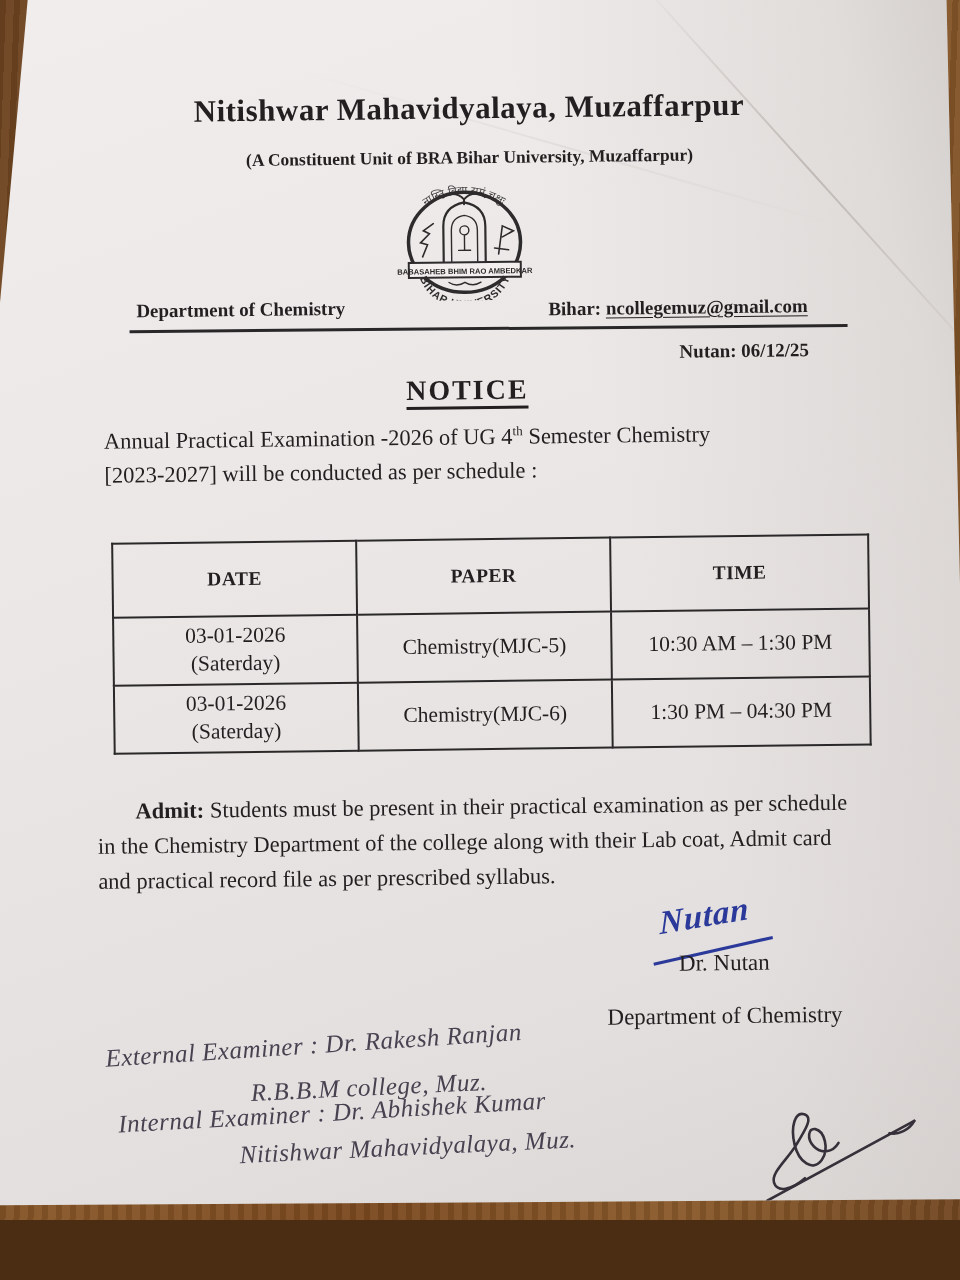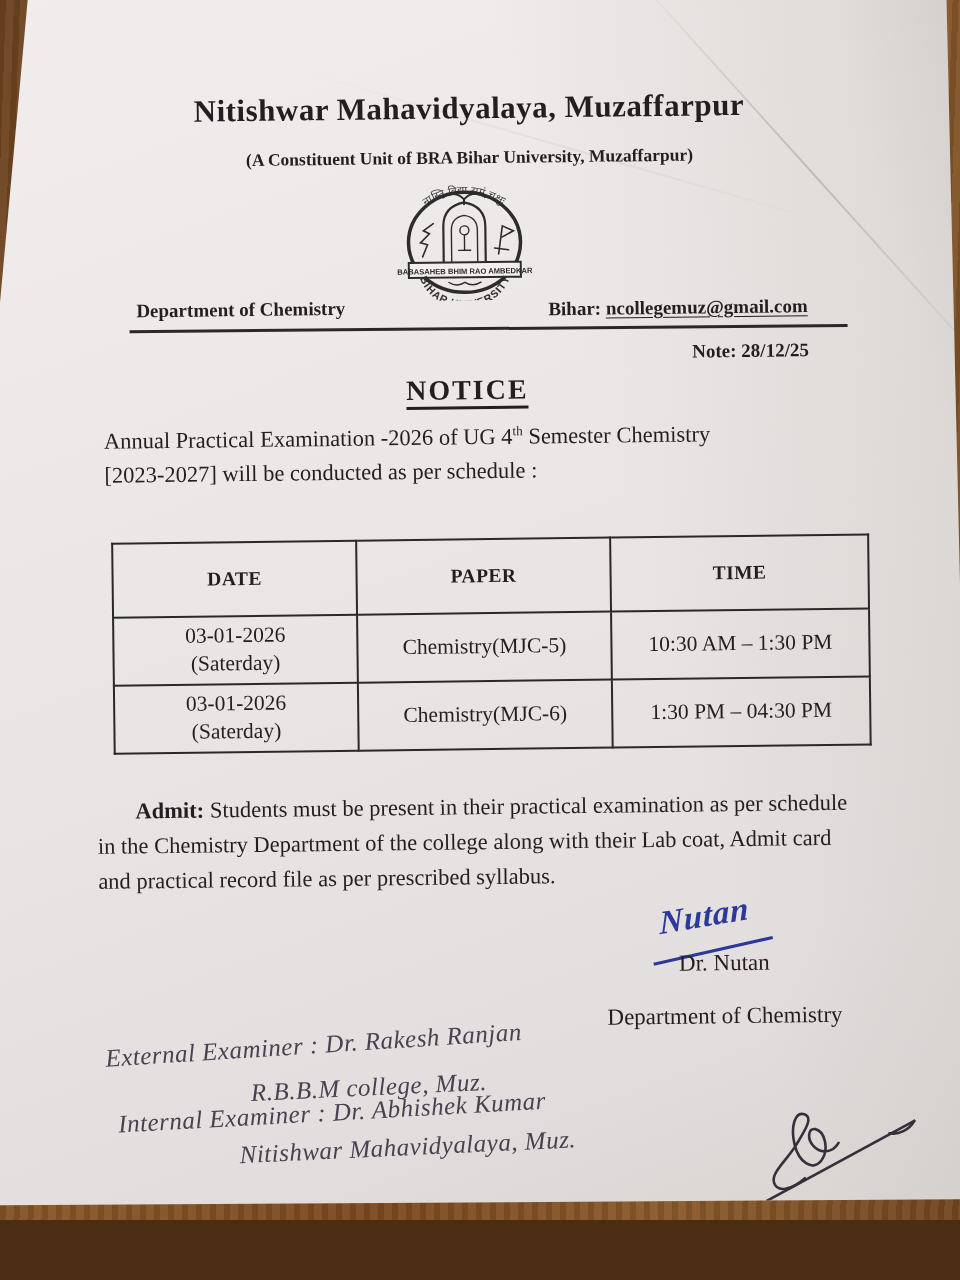--- a/index.html
+++ b/index.html
@@ -97,22 +97,22 @@
         </text>
       </svg>
 
       <div class="abs dept">Department of Chemistry</div>
       <div class="abs emailline">
         <span>Bihar:</span>
         <span class="email">ncollegemuz@gmail.com</span>
       </div>
       <div class="abs rule"></div>
       <div class="abs dateline">
-        <span>Note:</span>
-        <span>28/12/25</span>
+        <span>Nutan:</span>
+        <span>06/12/25</span>
       </div>
 
       <div class="abs notice">
         <span>NOTICE</span>
       </div>
 
       <div class="abs intro">
         <span>Annual Practical Examination -2026 of UG 4</span><sup>th</sup><span> Semester Chemistry</span><br>
         <span>[2023-2027] will be conducted as per schedule :</span>
       </div>

